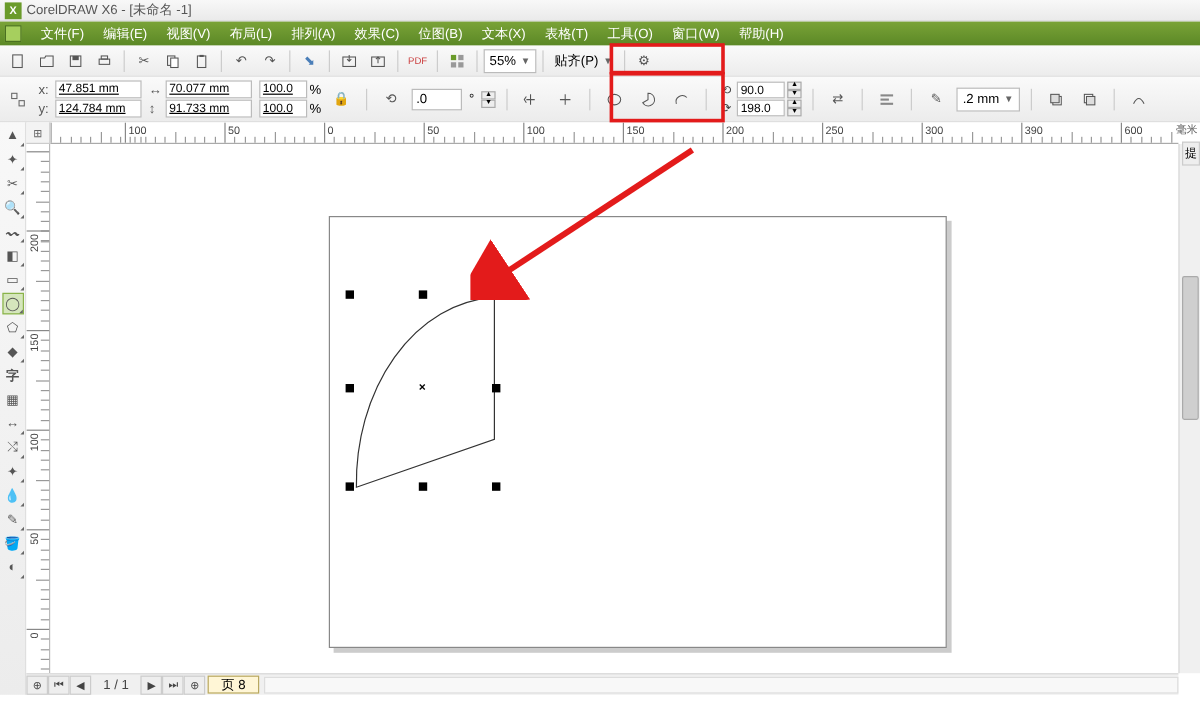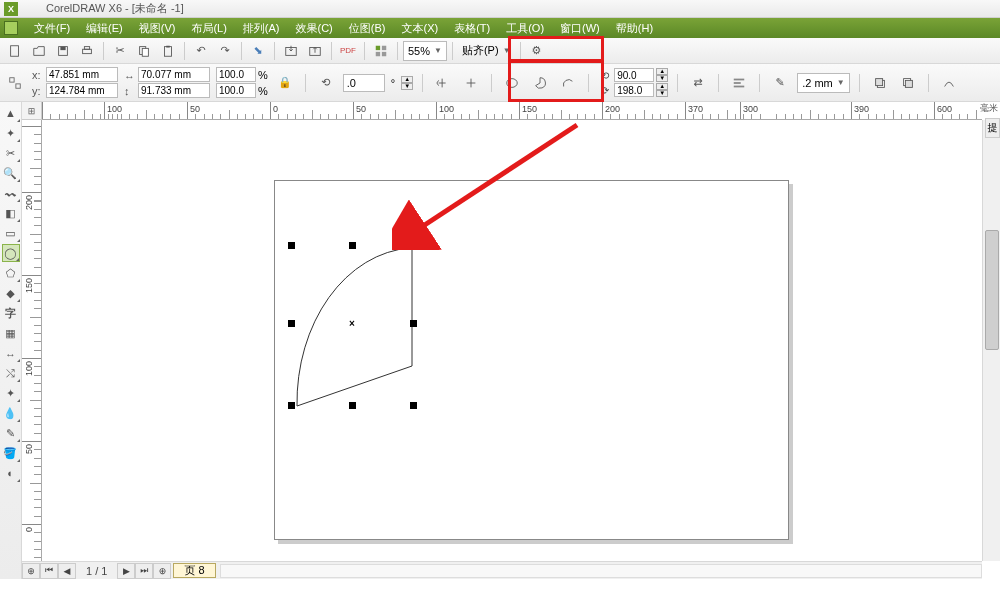--- a/index.html
+++ b/index.html
@@ -1,40 +1,40 @@
 <!DOCTYPE html>
 <html><head>
 <meta charset="utf-8">
 <style>
 * { margin: 0; padding: 0; box-sizing: border-box; font-family: "Microsoft YaHei", Tahoma, sans-serif; font-size: 11px; }
 body { width: 1000px; height: 601px; background: #fff; overflow: hidden; position: relative; }
 
 
 .titlebar { height: 18px; background: linear-gradient(#f8f8f8,#eaeaea); display: flex; align-items: center; padding: 0 4px; border-bottom: 1px solid #d0d0d0; }
 .titlebar .app-icon { width: 14px; height: 14px; background: #6a9b2a; margin-right: 4px; display:flex; align-items:center; justify-content:center; color:#fff; font-size:9px; font-weight:bold;}
-.titlebar .title { color: #555; margin-left: 24px; }
+.titlebar .title { color: #555; }
 
 
 .menubar { height: 20px; background: linear-gradient(#7aa337,#5b8826); display: flex; align-items: center; padding: 0 4px; color: #fff; }
 .menubar .app-icon { width: 14px; height: 14px; background: #a6cf5e; margin-right: 8px; border:1px solid #4a7020; }
 .menubar .menu-item { padding: 0 8px; cursor: default; }
 
 
 .toolbar { height: 26px; background: linear-gradient(#fafafa,#ececec); border-bottom: 1px solid #d8d8d8; display: flex; align-items: center; padding: 0 4px; gap: 2px; }
 .tbtn { width: 22px; height: 22px; display:flex; align-items:center; justify-content:center; border-radius:2px; color:#555; }
 .tsep { width: 1px; height: 18px; background: #ccc; margin: 0 3px; }
 .tdrop { display:flex; align-items:center; height:20px; border:1px solid #bbb; background:#fff; padding:0 4px; gap:4px; font-size:11px;}
 .tdrop .arrow { font-size:8px; color:#666; }
 
 
 .propbar { height: 38px; background: linear-gradient(#fafafa,#ececec); border-bottom: 1px solid #d8d8d8; display:flex; align-items:center; padding: 0 4px; gap:6px; position:relative;}
 .xy-block, .wh-block, .scale-block { display:flex; flex-direction:column; gap:1px; }
 .mini-row { display:flex; align-items:center; gap:2px; }
 .mini-label { color:#555; width:12px; }
-.mini-input { width:72px; height:15px; border:1px solid #bbb; background:#fff; padding:0 2px; font-size:10px; }
+.mini-input { width:72px; height:15px; border:1px solid #bbb; background:#fff; padding:0 2px; font-size:10px;text-decoration:underline; }
 .scale-input { width:40px; }
 .pbtn { width:22px; height:22px; display:flex; align-items:center; justify-content:center; color:#555; }
 .spinner { display:flex; flex-direction:column; }
 .spinner .sp { width:12px; height:7px; border:1px solid #aaa; background:#eee; font-size:6px; line-height:5px; text-align:center;}
 .rot-input { width:42px; height:18px; border:1px solid #bbb; background:#fff; padding:0 3px; font-size:11px; }
 
 
 .red-box { position:absolute; border:3px solid #e31b1b; pointer-events:none; z-index:5;}
 .red-box.top { top:-28px; left:508px; width:96px; height:26px; }
 .red-box.main { top:-4px; left:508px; width:96px; height:42px; }
@@ -439,32 +439,32 @@
       <div style="position: absolute; left: 568.3px; top: 12px; width: 1px; height: 6px; background: rgb(153, 153, 153);"></div>
       <div style="position: absolute; left: 576.6px; top: 12px; width: 1px; height: 6px; background: rgb(153, 153, 153);"></div>
       <div style="position: absolute; left: 584.9px; top: 12px; width: 1px; height: 6px; background: rgb(153, 153, 153);"></div>
       <div style="position: absolute; left: 593.2px; top: 12px; width: 1px; height: 6px; background: rgb(153, 153, 153);"></div>
       <div style="position: absolute; left: 601.5px; top: 8px; width: 1px; height: 10px; background: rgb(153, 153, 153);"></div>
       <div style="position: absolute; left: 609.8px; top: 12px; width: 1px; height: 6px; background: rgb(153, 153, 153);"></div>
       <div style="position: absolute; left: 618.1px; top: 12px; width: 1px; height: 6px; background: rgb(153, 153, 153);"></div>
       <div style="position: absolute; left: 626.4px; top: 12px; width: 1px; height: 6px; background: rgb(153, 153, 153);"></div>
       <div style="position: absolute; left: 634.7px; top: 12px; width: 1px; height: 6px; background: rgb(153, 153, 153);"></div>
       <div class="tick" style="left: 643px;">
-        <span>370</span>
+        <span>250</span>
       </div>
       <div style="position: absolute; left: 651.3px; top: 12px; width: 1px; height: 6px; background: rgb(153, 153, 153);"></div>
       <div style="position: absolute; left: 659.6px; top: 12px; width: 1px; height: 6px; background: rgb(153, 153, 153);"></div>
       <div style="position: absolute; left: 667.9px; top: 12px; width: 1px; height: 6px; background: rgb(153, 153, 153);"></div>
       <div style="position: absolute; left: 676.2px; top: 12px; width: 1px; height: 6px; background: rgb(153, 153, 153);"></div>
       <div style="position: absolute; left: 684.5px; top: 8px; width: 1px; height: 10px; background: rgb(153, 153, 153);"></div>
       <div style="position: absolute; left: 692.8px; top: 12px; width: 1px; height: 6px; background: rgb(153, 153, 153);"></div>
       <div style="position: absolute; left: 701.1px; top: 12px; width: 1px; height: 6px; background: rgb(153, 153, 153);"></div>
       <div style="position: absolute; left: 709.4px; top: 12px; width: 1px; height: 6px; background: rgb(153, 153, 153);"></div>
       <div style="position: absolute; left: 717.7px; top: 12px; width: 1px; height: 6px; background: rgb(153, 153, 153);"></div>
-      <div class="tick" style="left: 698px;">
+      <div class="tick" style="left: 726px;">
         <span>300</span>
       </div>
       <div style="position: absolute; left: 734.3px; top: 12px; width: 1px; height: 6px; background: rgb(153, 153, 153);"></div>
       <div style="position: absolute; left: 742.6px; top: 12px; width: 1px; height: 6px; background: rgb(153, 153, 153);"></div>
       <div style="position: absolute; left: 750.9px; top: 12px; width: 1px; height: 6px; background: rgb(153, 153, 153);"></div>
       <div style="position: absolute; left: 759.2px; top: 12px; width: 1px; height: 6px; background: rgb(153, 153, 153);"></div>
       <div style="position: absolute; left: 767.5px; top: 8px; width: 1px; height: 10px; background: rgb(153, 153, 153);"></div>
       <div style="position: absolute; left: 775.8px; top: 12px; width: 1px; height: 6px; background: rgb(153, 153, 153);"></div>
       <div style="position: absolute; left: 784.1px; top: 12px; width: 1px; height: 6px; background: rgb(153, 153, 153);"></div>
       <div style="position: absolute; left: 792.4px; top: 12px; width: 1px; height: 6px; background: rgb(153, 153, 153);"></div>

